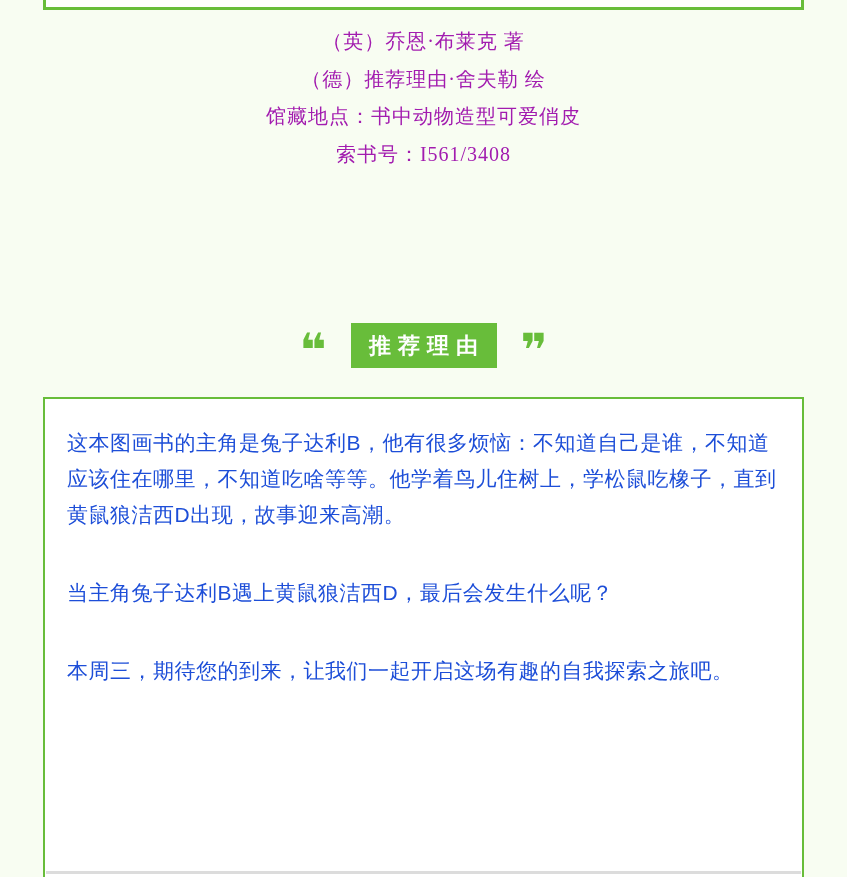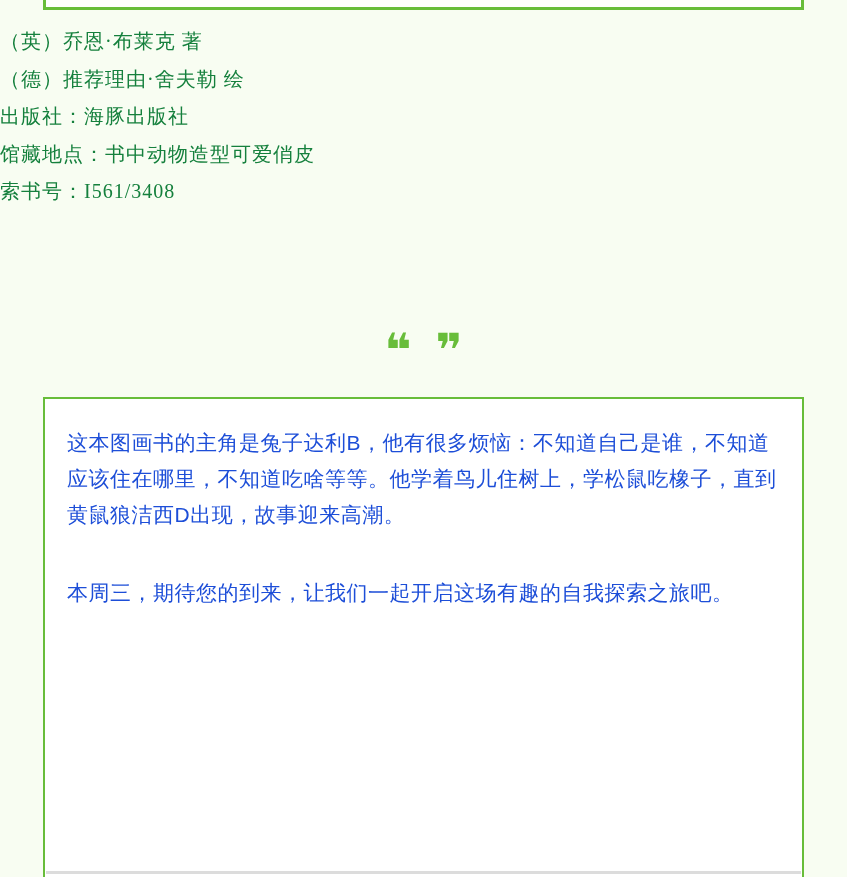--- a/index.html
+++ b/index.html
@@ -23,23 +23,24 @@
     border: 3px solid #68bd3a;
     box-sizing: border-box;
   }
 
   
   .book-info {
     position: absolute;
     top: 23px;
     left: 0;
     width: 847px;
+    text-align: center;
     font-family: "Liberation Serif", "DejaVu Serif", serif;
     font-size: 20px;
-    color: #15803d;
+    color: #a21caf;
   }
   .info-line { line-height: 37.5px; letter-spacing: 1px; }
 
   
   .section-header {
     position: absolute;
     top: 323px;
     left: 0;
     width: 847px;
     height: 45px;
@@ -105,28 +106,31 @@
   }
 </style>
 </head>
 <body>
 
 <div class="top-box"></div>
 
 <div class="book-info">
   <div class="info-line">（英）乔恩·布莱克 著</div>
   <div class="info-line">（德）推荐理由·舍夫勒 绘</div>
-  <div class="info-line">出版社：海豚出版社</div>
   <div class="info-line">馆藏地点：书中动物造型可爱俏皮</div>
   <div class="info-line">索书号：I561/3408</div>
 </div>
 
 <div class="section-header">
   <span class="quote">❝</span>
+  <div class="badge">
+    <span>推荐理由</span>
+  </div>
   <span class="quote">❞</span>
 </div>
 
 <div class="main-box">
   <p class="para">这本图画书的主角是兔子达利B，他有很多烦恼：不知道自己是谁，不知道应该住在哪里，不知道吃啥等等。他学着鸟儿住树上，学松鼠吃橡子，直到黄鼠狼洁西D出现，故事迎来高潮。</p>
+  <p class="para">当主角兔子达利B遇上黄鼠狼洁西D，最后会发生什么呢？</p>
   <p class="para">本周三，期待您的到来，让我们一起开启这场有趣的自我探索之旅吧。</p>
 </div>
 
 <div class="bottom-divider"></div>
 
 </body></html>

